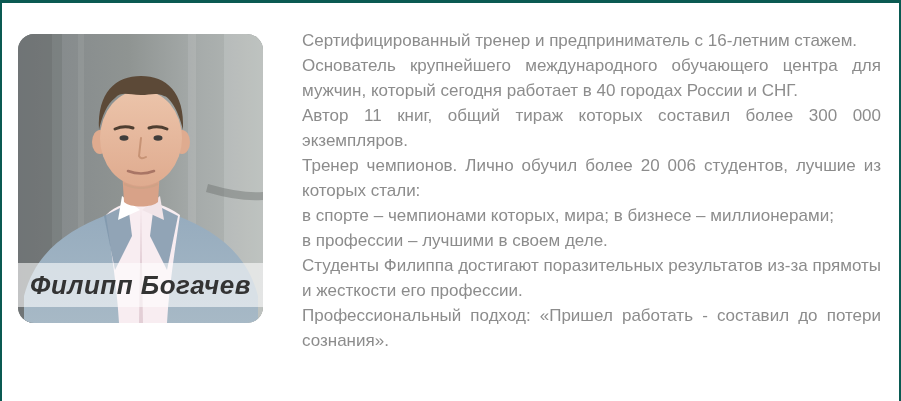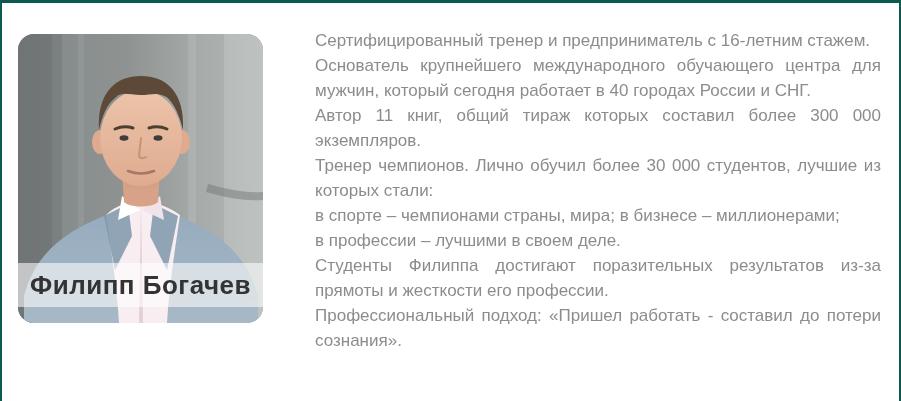--- a/index.html
+++ b/index.html
@@ -27,20 +27,21 @@
     padding: 31px 18px 0 16px;
   }
   .photo-wrap {
     position: relative;
     width: 245px;
     height: 289px;
     border-radius: 16px;
     overflow: hidden;
     flex-shrink: 0;
     background: #8d928f;
+    font-style: italic;
   }
   .photo-wrap svg { display: block; width: 245px; height: 289px; }
   .name-band {
     position: absolute;
     left: 0;
     right: 0;
     bottom: 16px;
     height: 44px;
     background: rgba(255,255,255,0.58);
     display: flex;
@@ -49,21 +50,21 @@
   }
   .name-band span {
     font-size: 26px;
     font-weight: bold;
     color: var(--name-color, #333333);
     letter-spacing: 0.5px;
     white-space: nowrap;
   }
   .bio {
     flex: 1;
-    margin-left: 52px;
+    margin-left: 39px;
     margin-top: -6px;
     color: var(--bio-color, #8c8c8c);
     font-size: 17px;
     line-height: 25px;
   }
   .bio p {
     margin: 0;
     text-align: justify;
   }
 </style>
@@ -133,21 +134,21 @@
       </svg>
       <div class="name-band">
         <span>Филипп Богачев</span>
       </div>
     </div>
 
     <div class="bio">
         <p>Сертифицированный тренер и предприниматель с 16-летним стажем.</p>
         <p>Основатель крупнейшего международного обучающего центра для мужчин, который сегодня работает в 40 городах России и СНГ.</p>
         <p>Автор 11 книг, общий тираж которых составил более 300 000 экземпляров.</p>
-        <p>Тренер чемпионов. Лично обучил более 30 000 студентов, лучшие из которых стали:</p>
-        <p>в спорте – чемпионами страны, мира; в бизнесе – миллионерами;</p>
+        <p>Тренер чемпионов. Лично обучил более 20 006 студентов, лучшие из которых стали:</p>
+        <p>в спорте – чемпионами которых, мира; в бизнесе – миллионерами;</p>
         <p>в профессии – лучшими в своем деле.</p>
         <p>Студенты Филиппа достигают поразительных результатов из-за прямоты и жесткости его профессии.</p>
         <p>Профессиональный подход: «Пришел работать - составил до потери сознания».</p>
       </div>
 
   </div>
 </div>
 
 </body></html>

